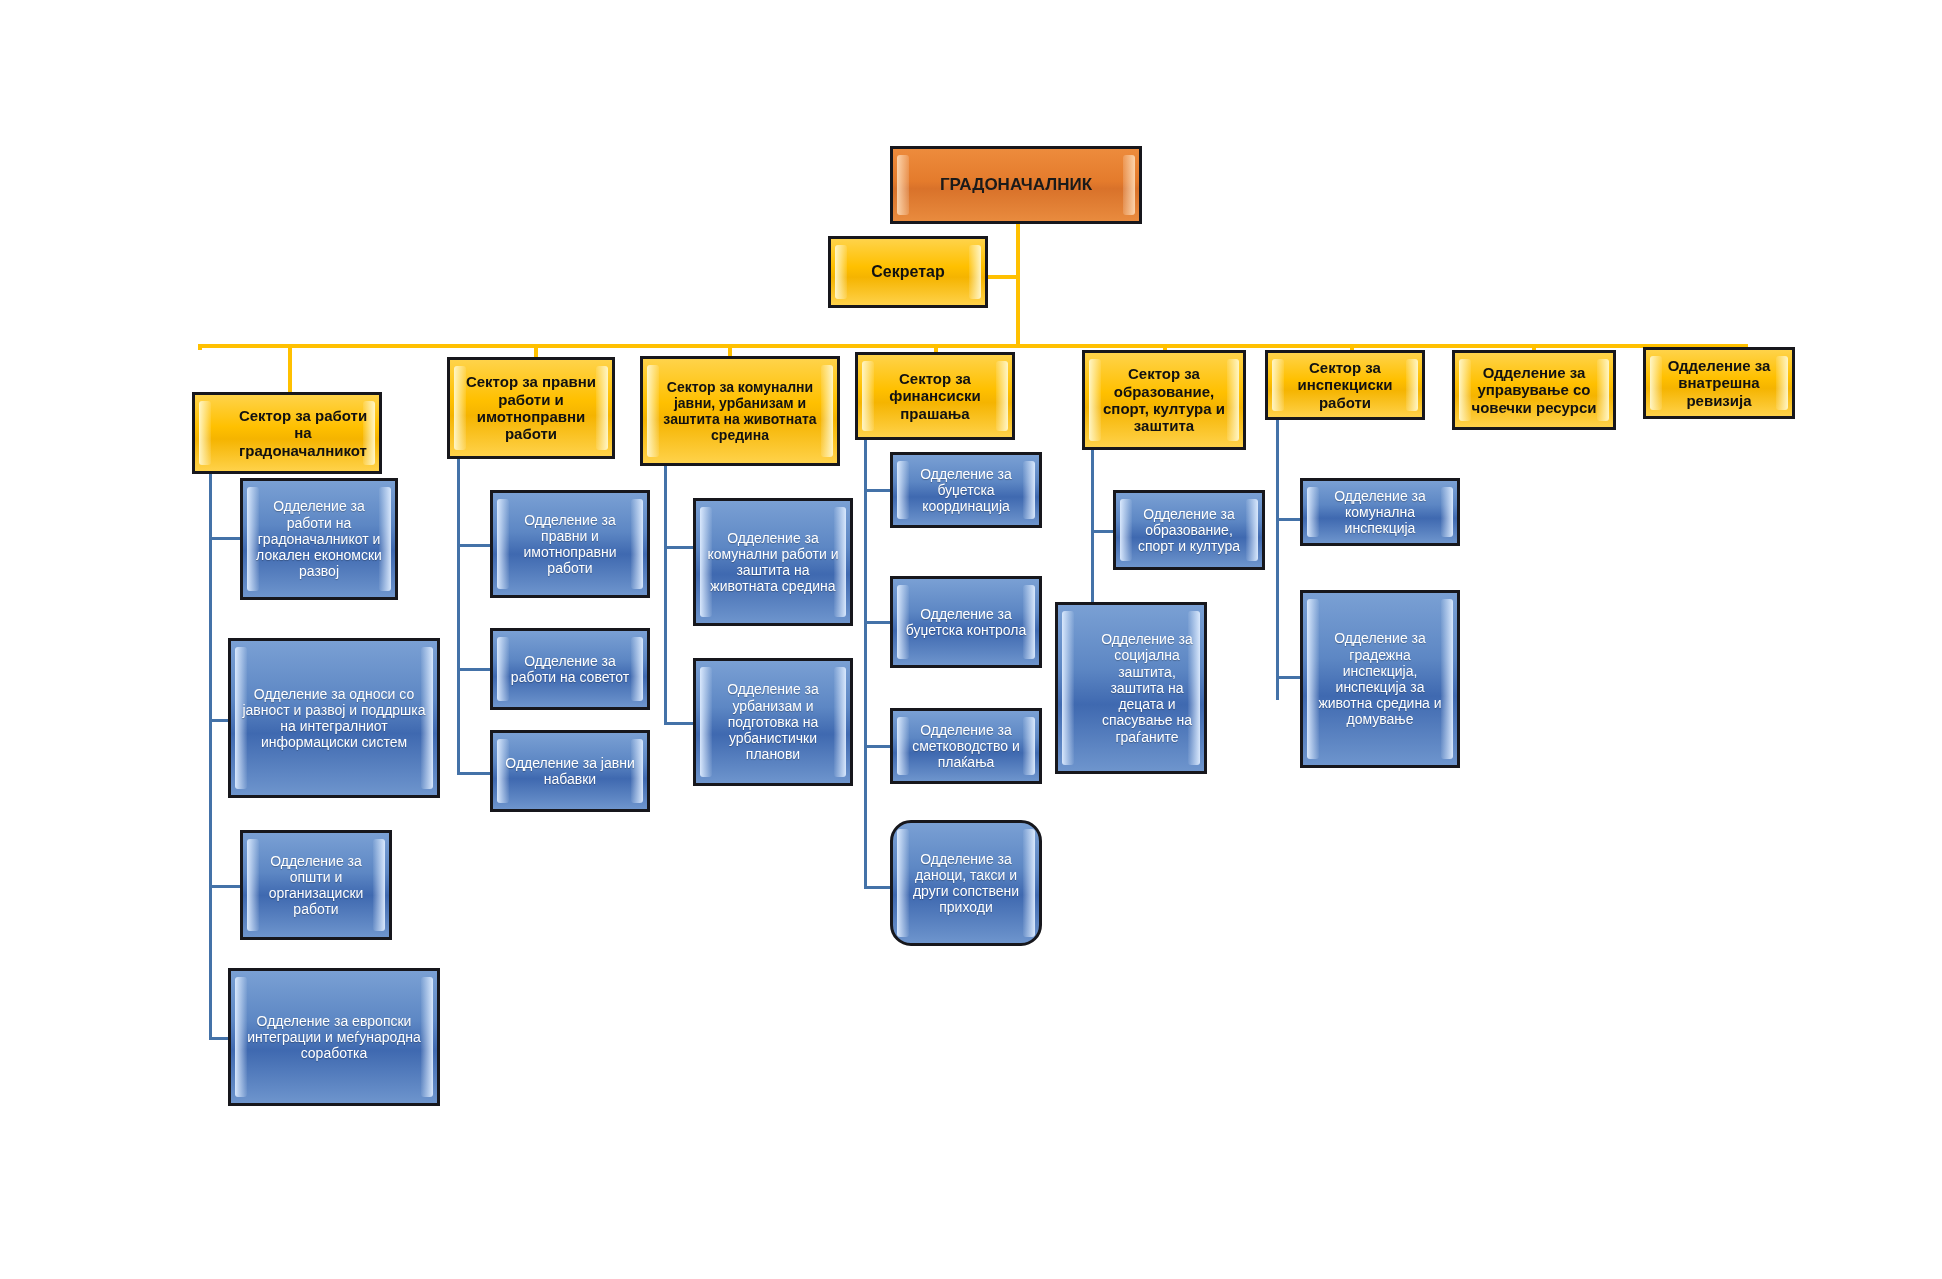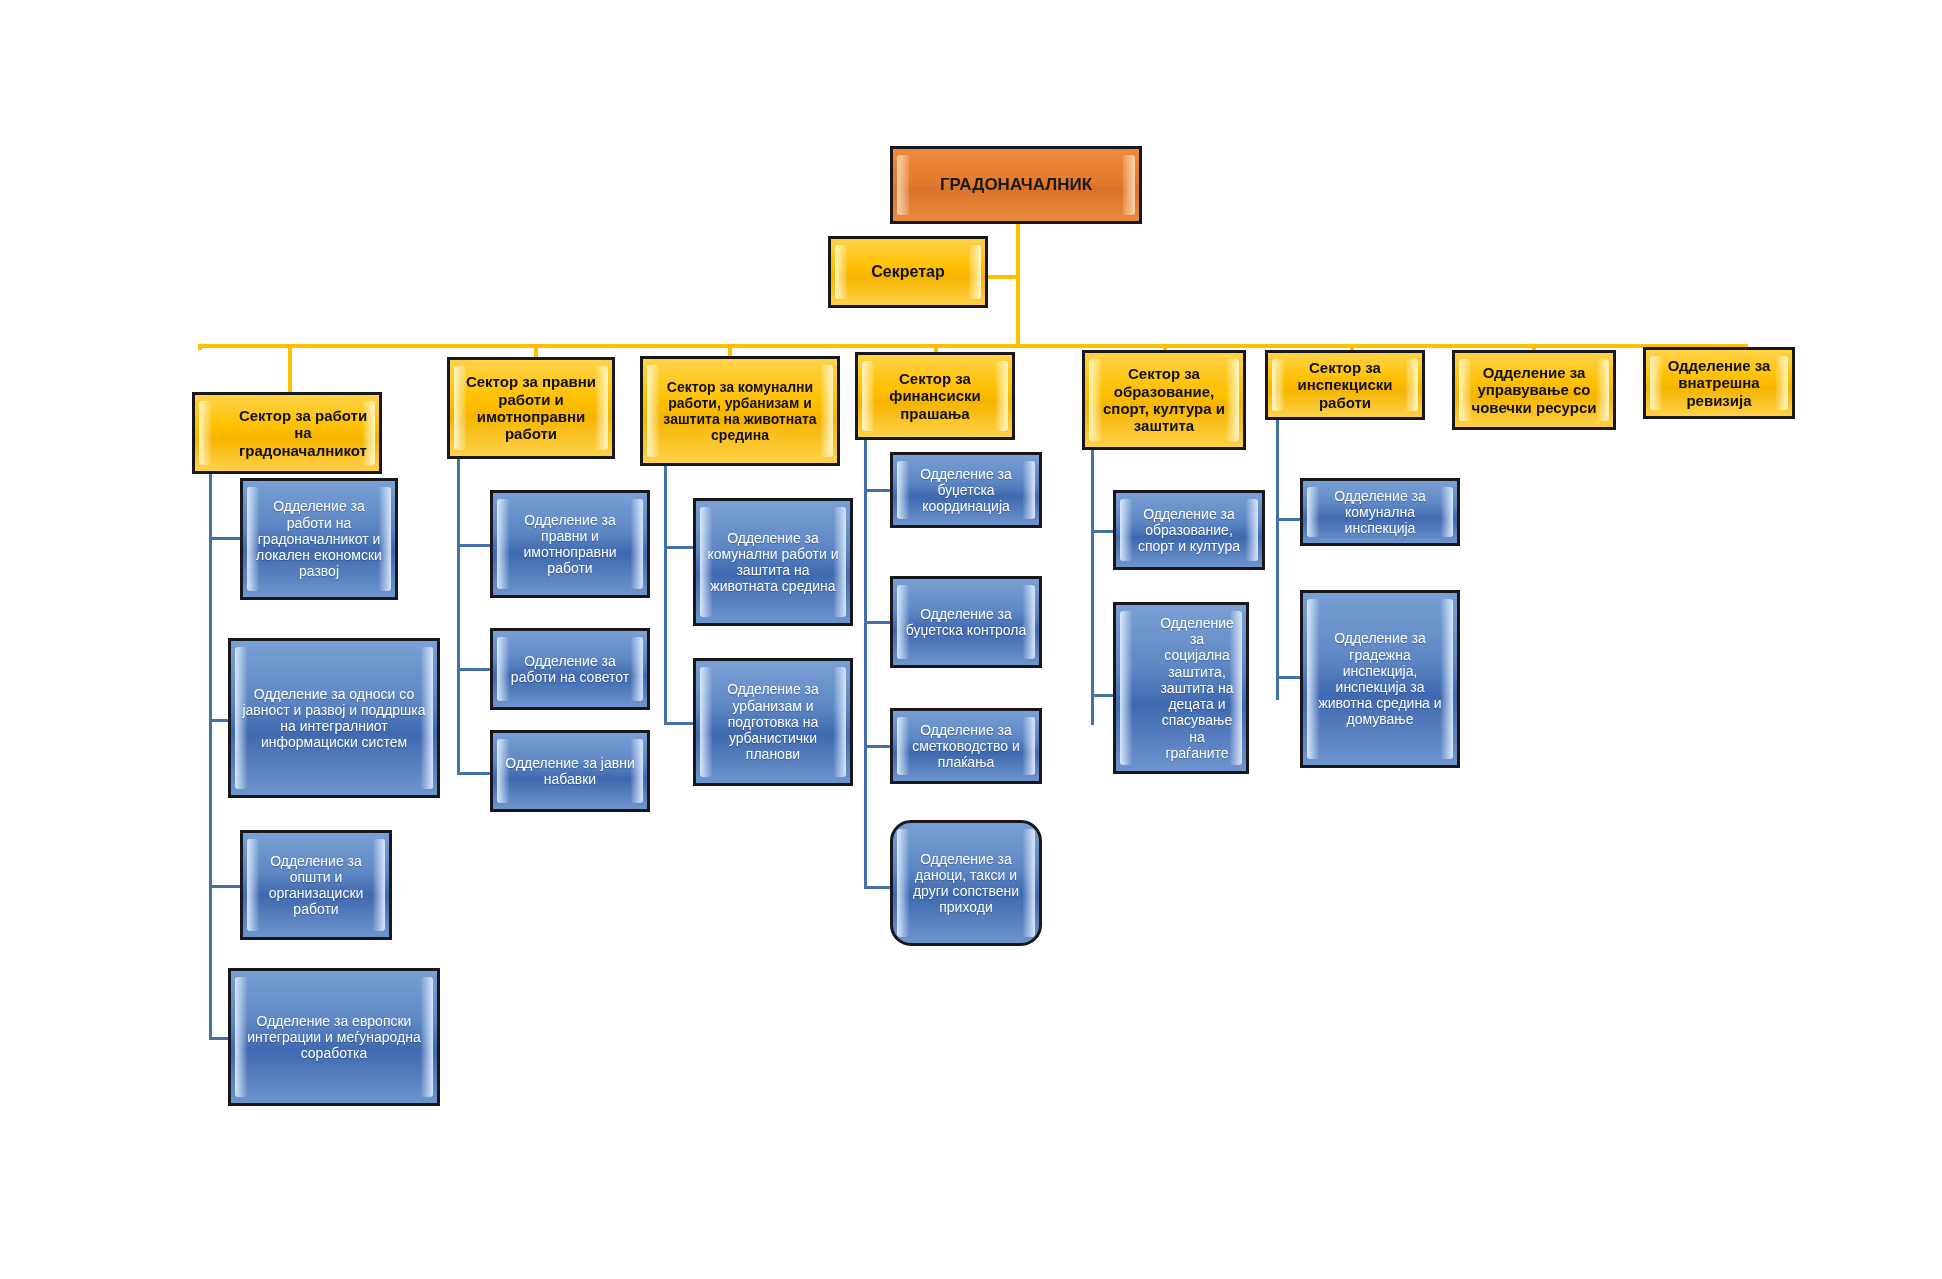--- a/index.html
+++ b/index.html
@@ -173,21 +173,21 @@
 
   <div class="box gold" style="left:192px; top:392px; width:190px; height:82px;padding-left:32px;">
     <span class="txt">Сектор за работи на градоначалникот</span>
   </div>
 
   <div class="box gold" style="left:447px; top:357px; width:168px; height:102px;">
     <span class="txt">Сектор за правни работи и имотноправни работи</span>
   </div>
 
   <div class="box gold" style="left:640px; top:356px; width:200px; height:110px;">
-    <span class="txt fs14">Сектор за комунални работи, урбанизам и заштита на животната средина</span>
+    <span class="txt fs14">Сектор за комунални јавни, урбанизам и заштита на животната средина</span>
   </div>
 
   <div class="box gold" style="left:855px; top:352px; width:160px; height:88px;justify-content:flex-end;">
     <span class="txt">Сектор за финансиски прашања</span>
   </div>
 
   <div class="box gold" style="left:1082px; top:350px; width:164px; height:100px;">
     <span class="txt">Сектор за образование, спорт, култура и заштита</span>
   </div>
 
@@ -252,21 +252,21 @@
   </div>
 
   <div class="box blue" style="left:890px; top:820px; width:152px; height:126px;border-radius:21px;">
     <span class="txt fs14">Одделение за даноци, такси и други сопствени приходи</span>
   </div>
 
   <div class="box blue" style="left:1113px; top:490px; width:152px; height:80px;">
     <span class="txt fs14">Одделение за образование, спорт и култура</span>
   </div>
 
-  <div class="box blue" style="left:1113px; top:602px; width:136px; height:172px;padding-left:32px;">
+  <div class="box blue" style="left:1055px; top:602px; width:152px; height:172px;padding-left:32px;">
     <span class="txt fs14">Одделение за социјална заштита, заштита на децата и спасување на граѓаните</span>
   </div>
 
   <div class="box blue" style="left:1300px; top:478px; width:160px; height:68px;">
     <span class="txt fs14">Одделение за комунална инспекција</span>
   </div>
 
   <div class="box blue" style="left:1300px; top:590px; width:160px; height:178px;">
     <span class="txt fs14">Одделение за градежна инспекција, инспекција за животна средина и домување</span>
   </div>

